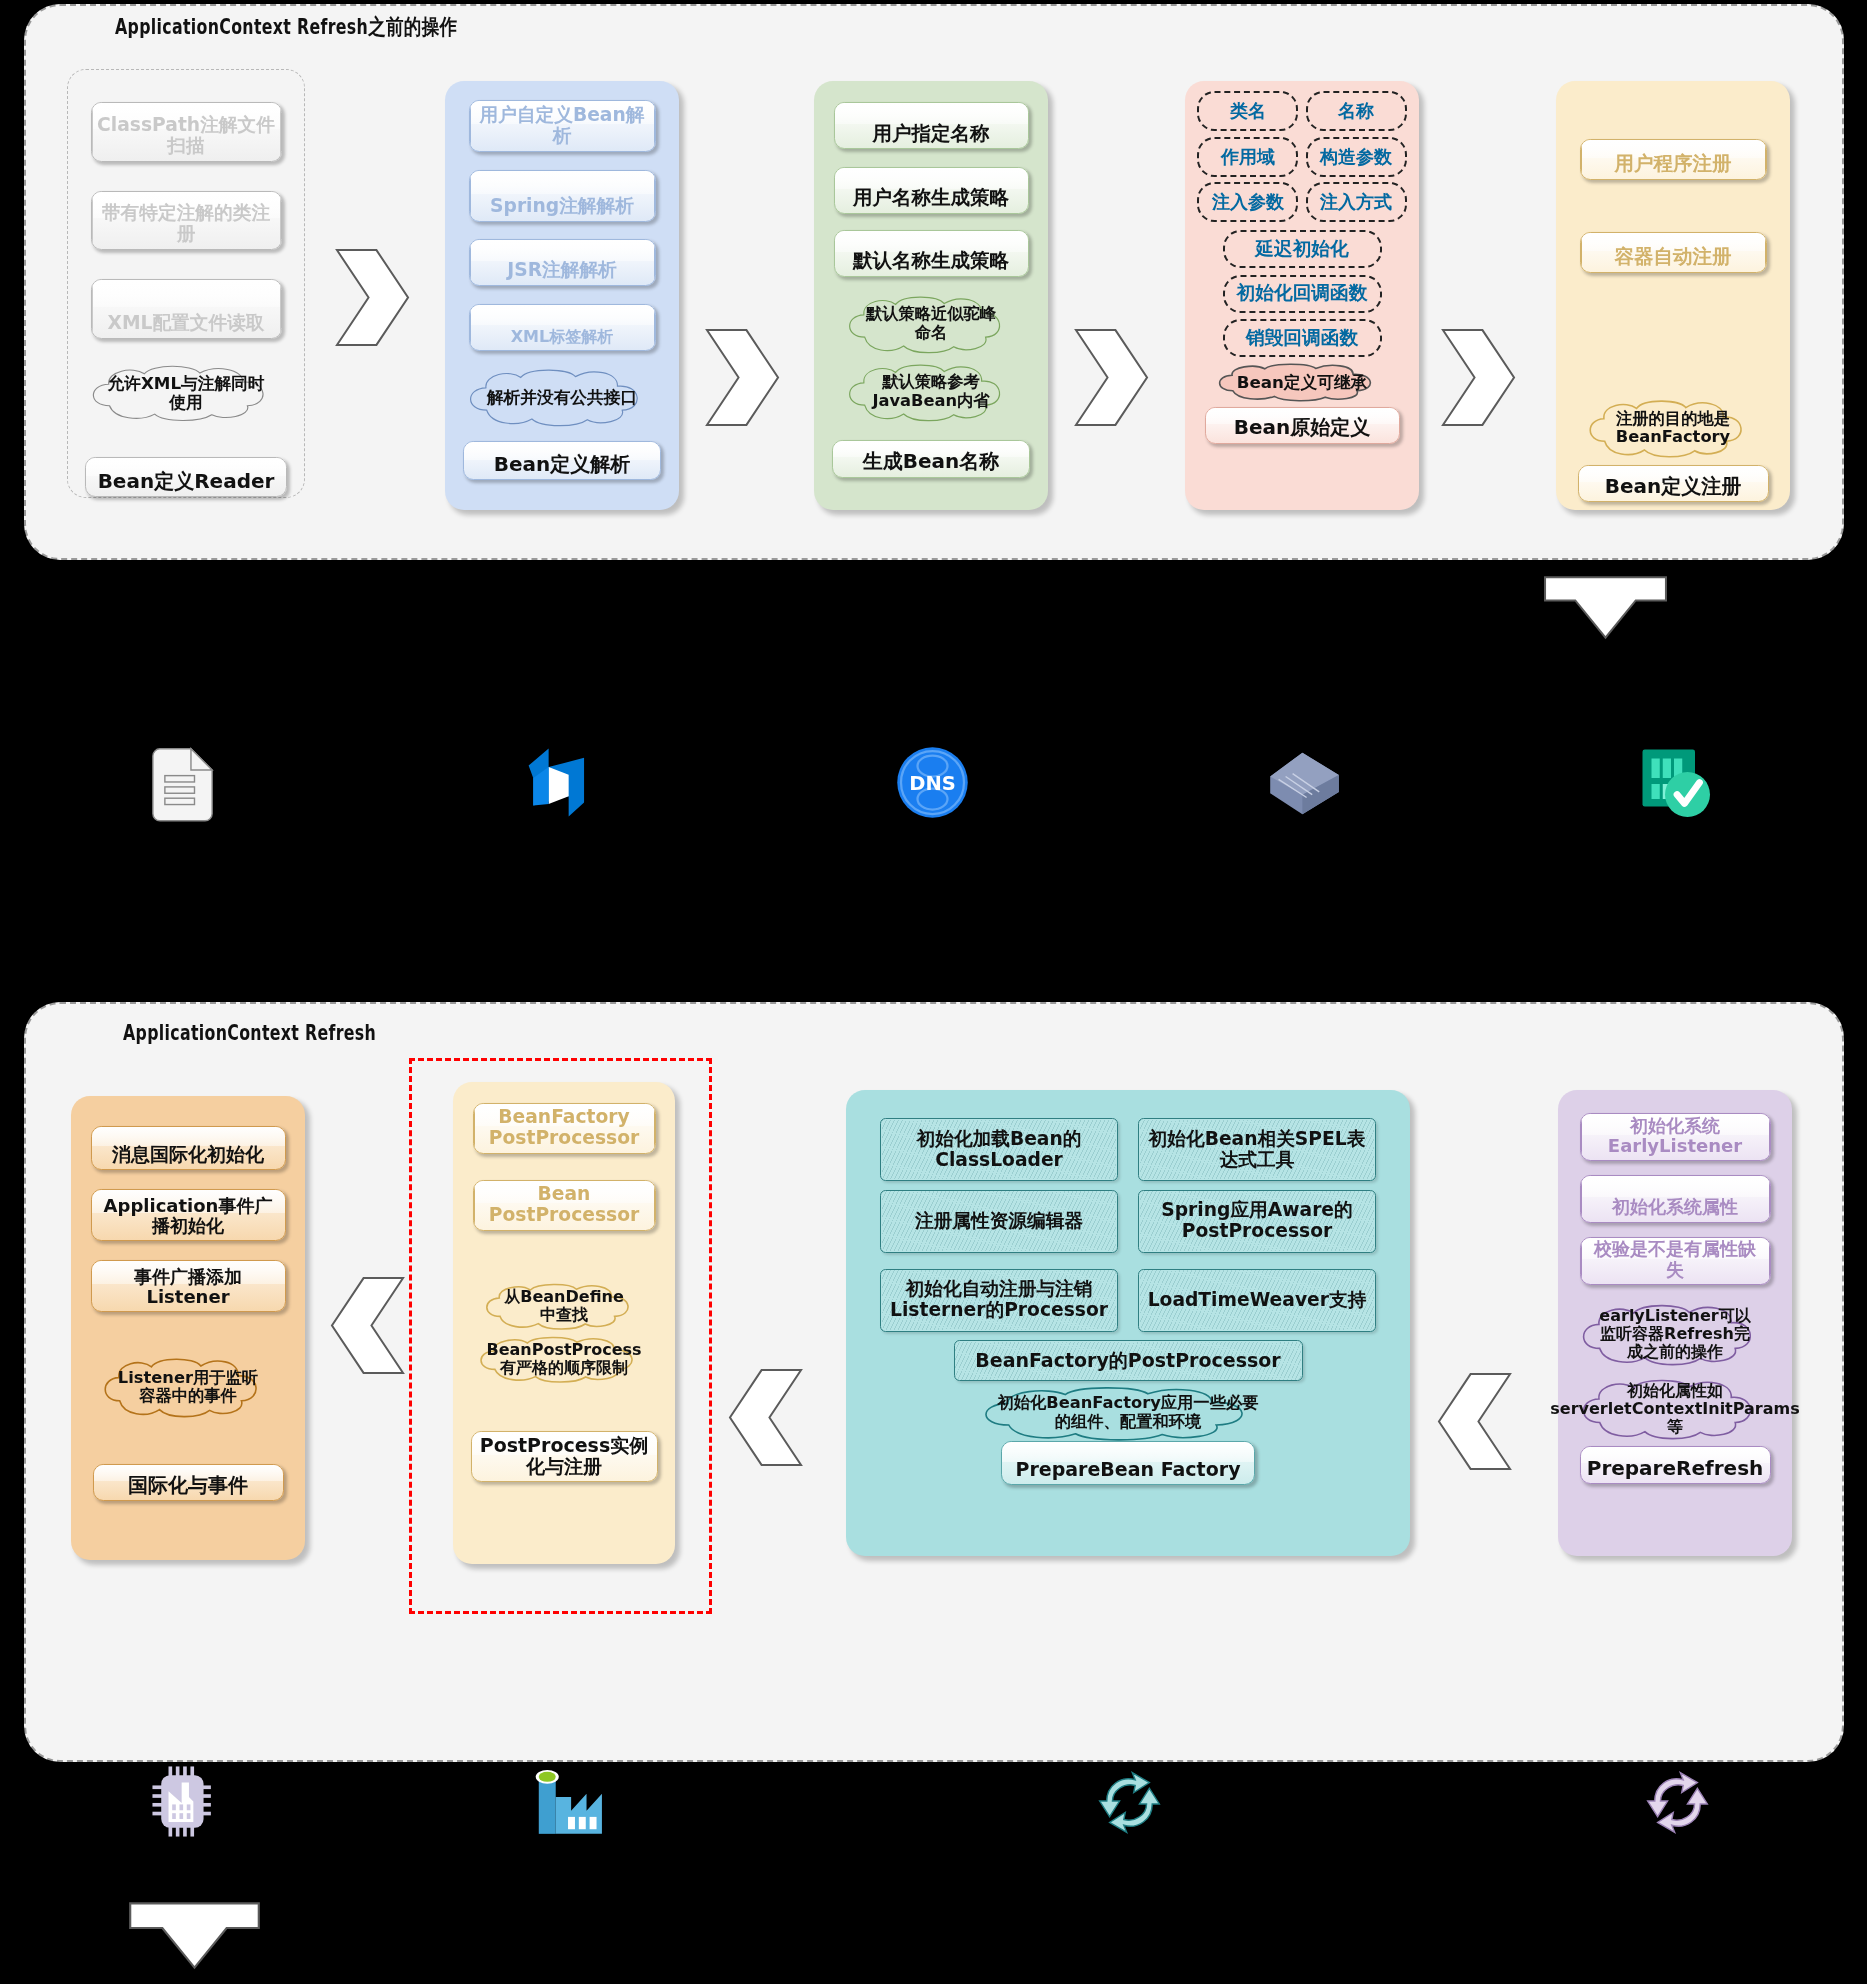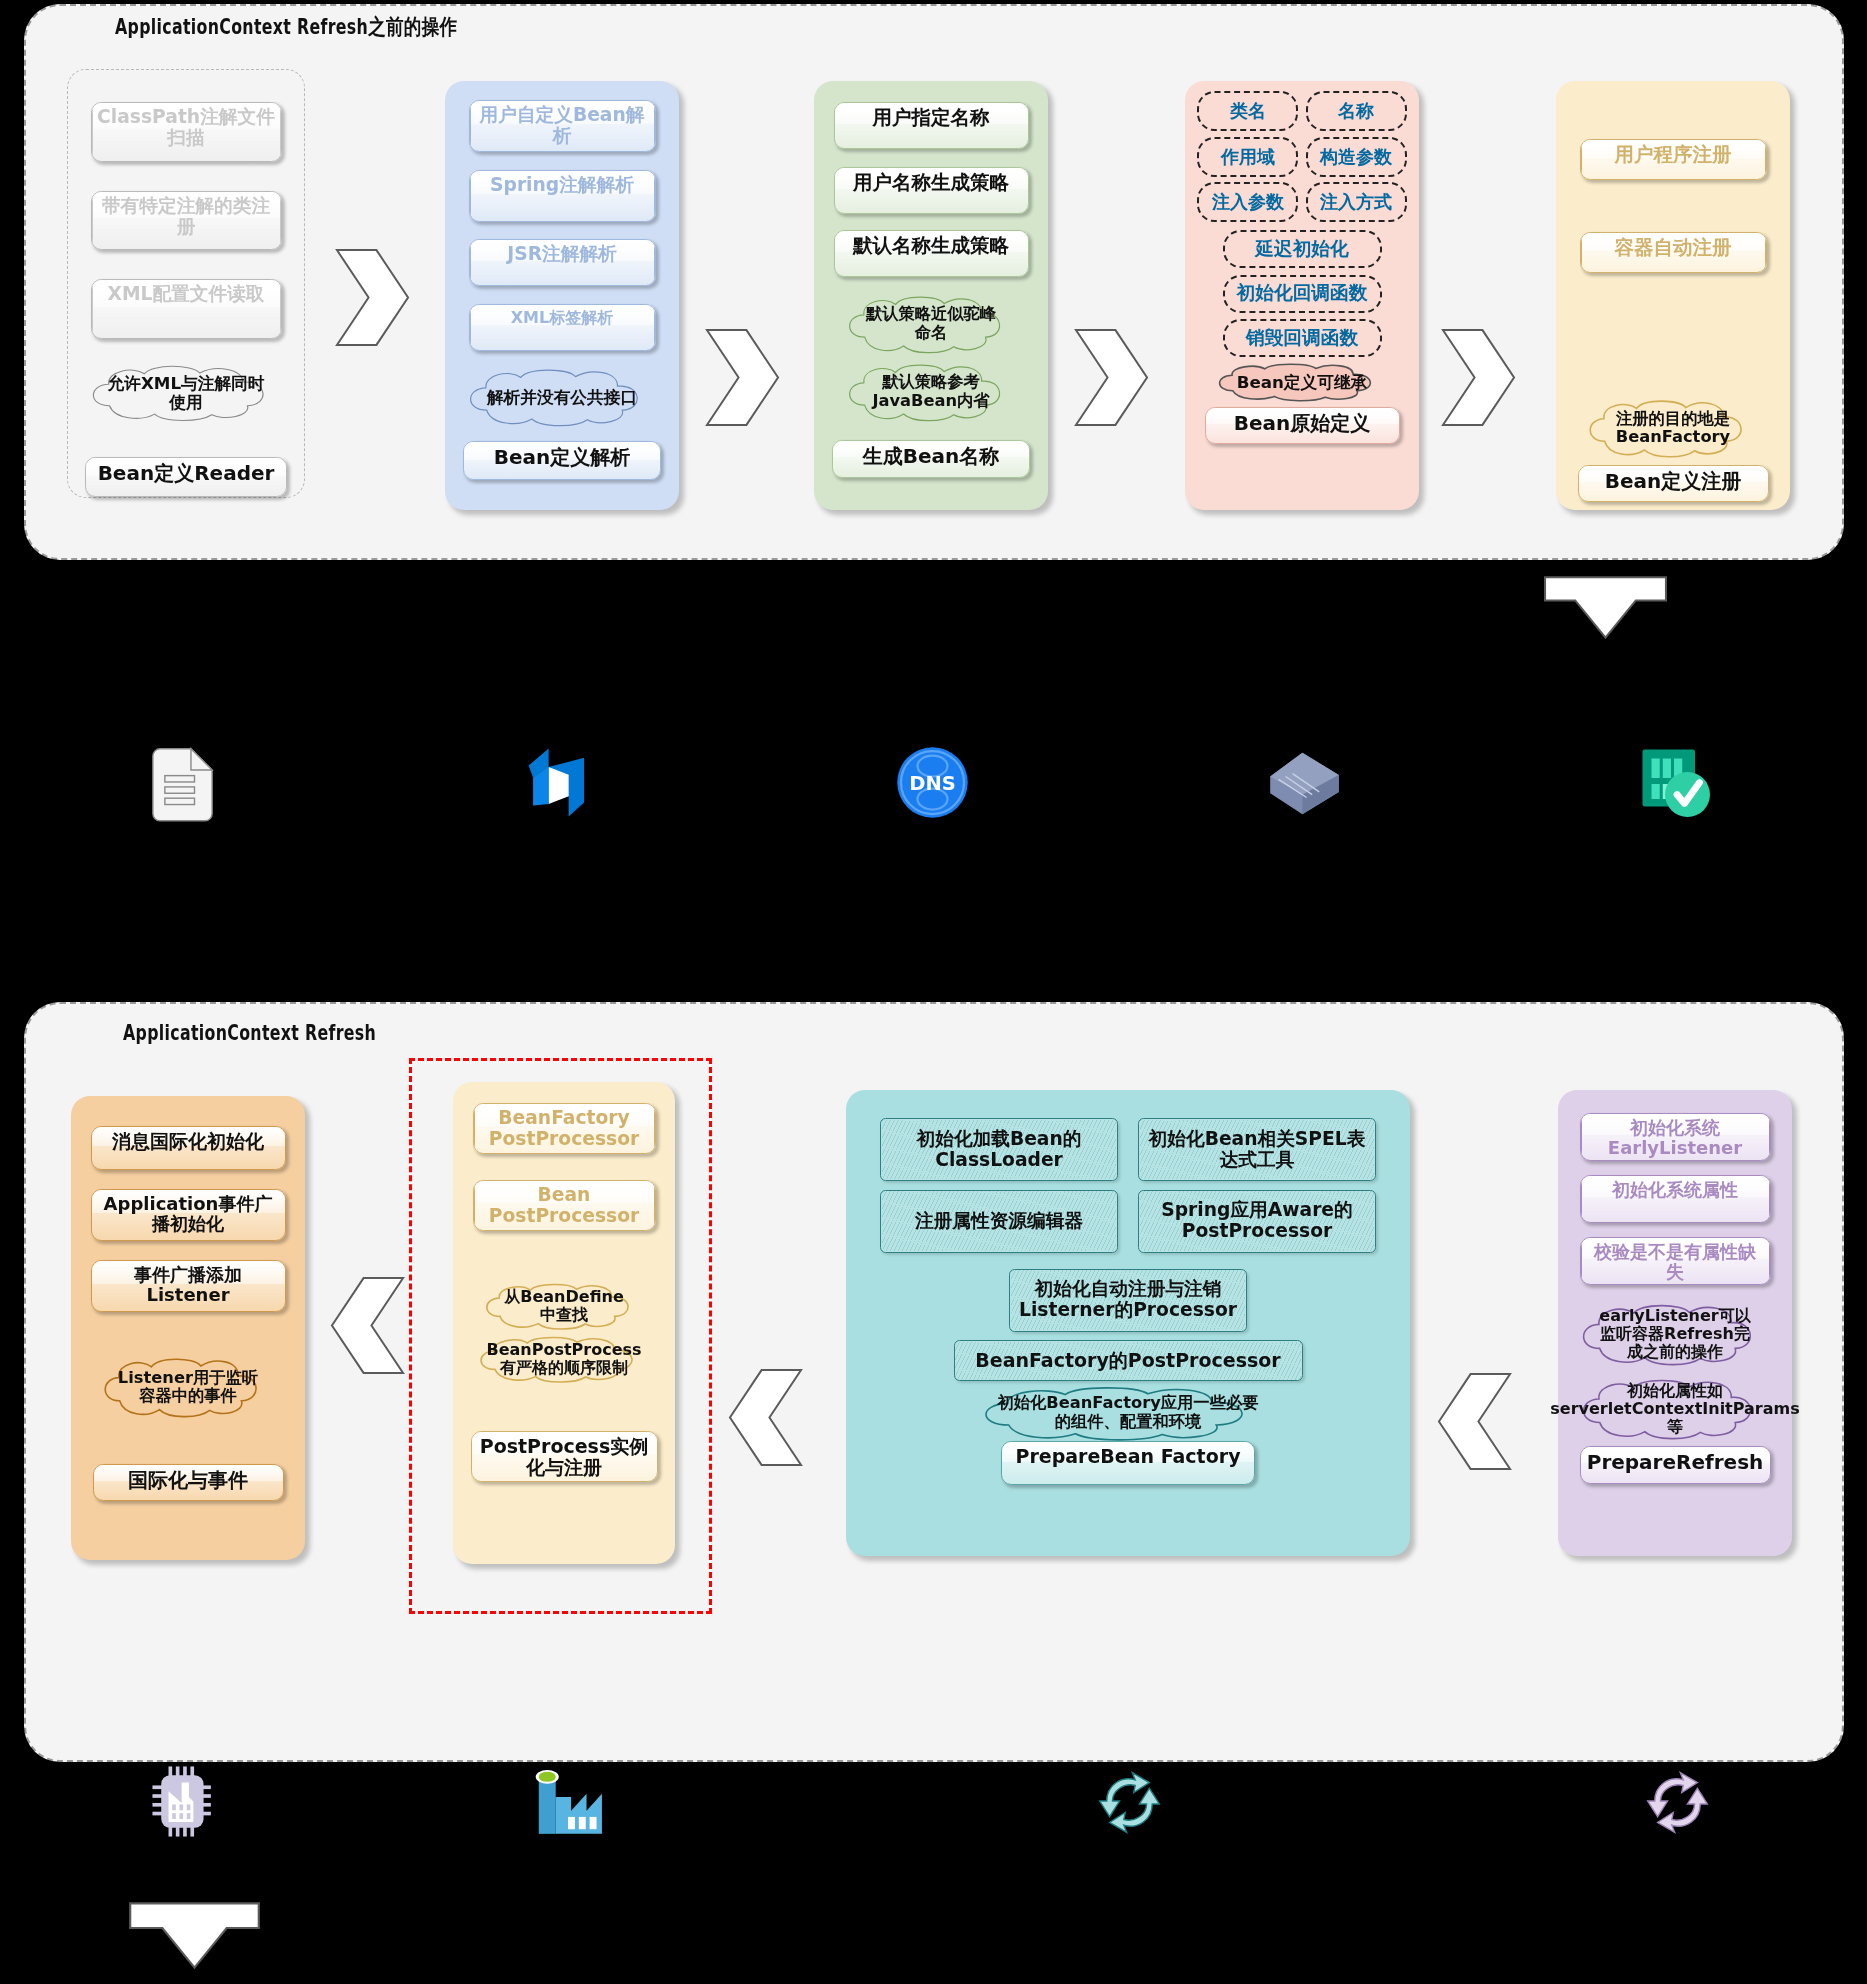--- a/index.html
+++ b/index.html
@@ -39,21 +39,21 @@
     display: flex;
     flex-direction: column;
     align-items: center;
   }
 
   
   .node {
     position: relative;
     border-radius: 10.3px;
     display: flex;
-    align-items: flex-start;
+    align-items: flex-end;
     justify-content: center;
     text-align: center;
     font-family: "DejaVu Sans","Liberation Sans",sans-serif;
     font-weight: 700;
     color: #111;
     line-height: 1.12;
     padding: 4px 5.6px;
     box-shadow: 2.8px 2.8px 3.2px rgba(0,0,0,0.24);
     overflow: hidden;
   }
@@ -480,20 +480,23 @@
       <span>注册属性资源编辑器</span>
       </div>
     <div class="sketch" style="width:238px;height:63px;font-size:18.7px;">
       <span>Spring应用Aware的PostProcessor</span>
       </div>
   </div>
   <div style="display:flex;gap:20px;margin-top:16px;">
     <div class="sketch" style="width:238px;height:63px;font-size:18.7px;">
       <span>初始化自动注册与注销Listerner的Processor</span>
       </div>
+    <div class="sketch" style="width:238px;height:63px;font-size:18.7px;">
+      <span>LoadTimeWeaver支持</span>
+      </div>
   </div>
   <div class="sketch" style="width:349px;height:41px;font-size:19px;margin-top:8.7px;">
     <span>BeanFactory的PostProcessor</span>
     </div>
   <div class="cloud" style="width:318px;height:56px;font-size:16.3px;margin-top:3.2px;">
     <svg class="cloudsvg" viewBox="0 0 800 140" preserveAspectRatio="none">
       <path d="M100,100 C24,100 24,48 98,46 C92,16 198,5 242,24 C272,2 418,2 450,22 C512,2 614,11 610,44 C704,38 716,98 622,100 C640,128 534,140 486,124 C442,142 306,142 268,122 C212,140 118,134 100,100 Z" fill="#a9dfe0" stroke="#1e7c82" stroke-width="4"></path>
     </svg>
     <span>初始化BeanFactory应用一些必要的组件、配置和环境</span>
   </div>

